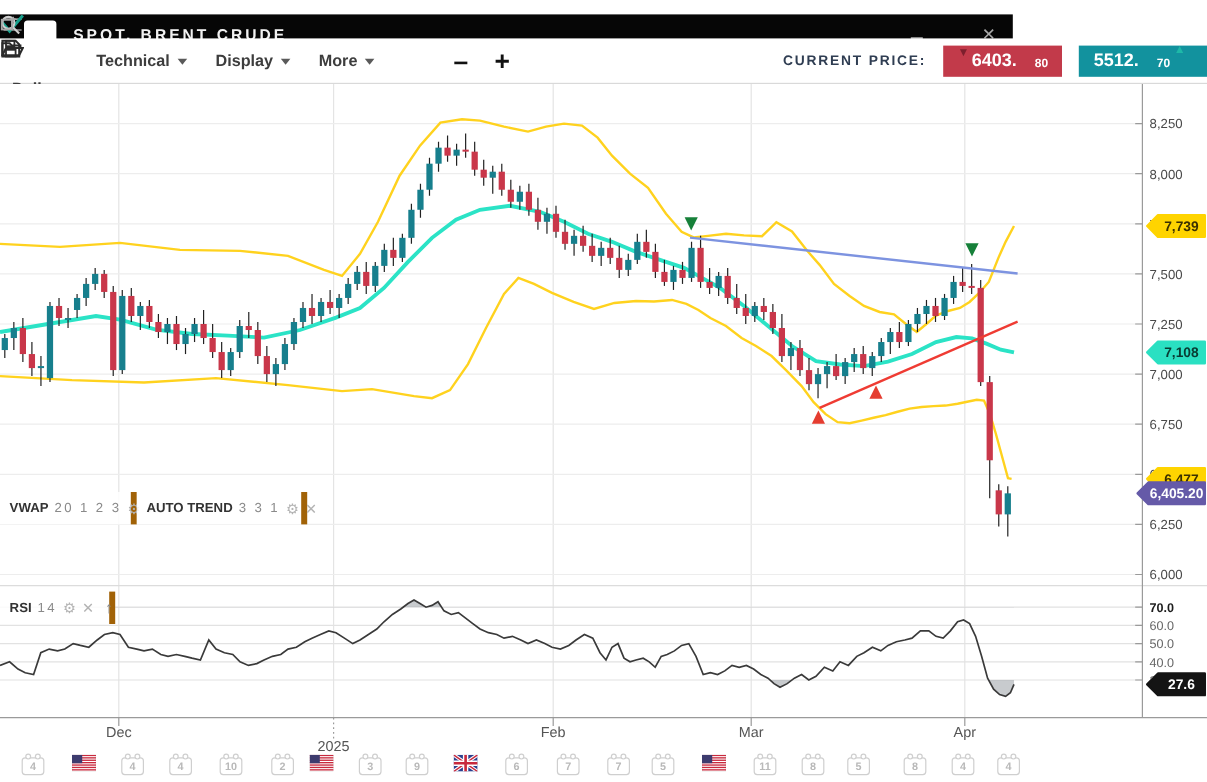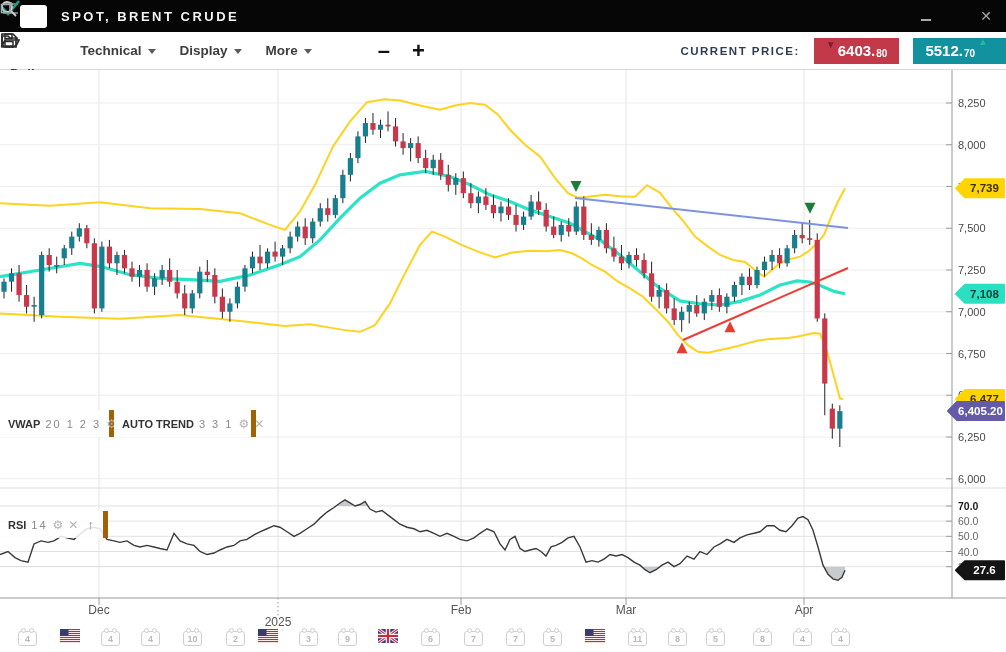--- a/index.html
+++ b/index.html
@@ -1,34 +1,34 @@
 <!DOCTYPE html>
 <html><head>
 <meta charset="utf-8">
 <style>
   html,body{margin:0;padding:0;background:#fff;}
   body{width:1006px;height:652px;overflow:hidden;font-family:"Liberation Sans",sans-serif;position:relative;}
-  .titlebar{position:absolute;left:0;top:0;width:1006px;height:32px;background:#060606;display:flex;align-items:center;}
+  .titlebar{position:absolute;left:0;top:12px;width:844px;height:32px;background:#060606;display:flex;align-items:center;}
   .logo{width:27px;height:23px;background:#fff;border-radius:3px;margin-left:20px;display:flex;align-items:center;justify-content:center;}
   .win-title{color:#f2f2f2;font-size:13px;letter-spacing:2.5px;margin-left:14px;font-weight:bold;}
   .search{margin-left:12px;cursor:pointer;}
   .win-controls{margin-left:auto;display:flex;align-items:center;gap:14px;margin-right:12px;}
   .win-btn{color:#a8a8a8;cursor:pointer;display:flex;align-items:center;justify-content:center;width:16px;height:16px;font-size:14px;}
   .min-bar{width:10px;height:2px;background:#a8a8a8;margin-top:8px;}
   .toolbar{position:absolute;left:0;top:32px;width:1006px;height:38px;background:#fff;border-bottom:1px solid #d9d9d9;display:flex;align-items:center;box-sizing:border-box;}
   .menu{display:flex;align-items:center;gap:6px;margin-left:24px;cursor:pointer;}
   .menu:first-child{margin-left:10px;margin-top:46px;}
   .menu b{font-size:13.5px;color:#3d3d3d;}
   .caret{width:0;height:0;border-left:4px solid transparent;border-right:4px solid transparent;border-top:5px solid #5a5a5a;margin-top:2px;}
   .tool-ico{margin-left:22px;cursor:pointer;display:flex;align-items:center;}
   .glyph{font-size:22px;font-weight:bold;color:#111;line-height:20px;}
   .cp-label{margin-left:auto;font-size:11.5px;font-weight:bold;letter-spacing:1.5px;color:#2f3d52;text-align:right;}
   .px-badge{position:relative;height:26px;display:flex;align-items:center;padding:0 12px;color:#fff;font-weight:bold;margin-left:14px;cursor:default;}
   .px-main{font-size:15px;}
-  .px-dec{font-size:10px;margin-top:5px;margin-left:1px;}
+  .px-dec{font-size:10px;margin-top:5px;margin-left:15px;}
   .px-arr{font-size:10px;position:relative;}
   .arr-dn{color:#7d1f2d;top:-6px;margin-right:2px;}
   .arr-up{color:#1eb9a8;top:-9px;margin-left:3px;}
   .chart-area{position:absolute;left:0;top:70px;width:1006px;height:582px;background:#fff;}
   svg{position:absolute;left:0;top:0;}
   .legend{position:absolute;height:27px;display:flex;align-items:center;background:rgba(255,255,255,.85);border-right:5px solid #a16207;font-size:11px;box-sizing:border-box;padding-left:8px;gap:5px;white-space:nowrap;}
   .legend b{color:#333;font-size:11px;}
   .legend .params{color:#8a8a8a;letter-spacing:2px;}
   .legend .gear,.legend .xico{color:#b3b3b3;font-size:12px;cursor:pointer;}
   .legend .uparr{color:#888;font-size:13px;cursor:pointer;margin-left:4px;}
@@ -464,21 +464,21 @@
     <span class="params">20 1 2 3</span>
     <span class="gear">⚙</span>
     <span class="xico">✕</span>
   </div>
   <div class="legend" style="left:114px;top:340px;width:142px;">
     <b>AUTO TREND</b>
     <span class="params">3 3 1</span>
     <span class="gear">⚙</span>
     <span class="xico">✕</span>
   </div>
-  <div class="legend" style="left:0;top:423px;width:108px;margin-top:18px;">
+  <div class="legend" style="left:0;top:423px;width:96px;">
     <b>RSI</b>
     <span class="params">14</span>
     <span class="gear">⚙</span>
     <span class="xico">✕</span>
     <span class="uparr">↑</span>
   </div>
 
   <div class="cal-row" id="cal-row">
       <div class="cal" style="left: 18px; top: 2px;">
         <i class="l"></i>

